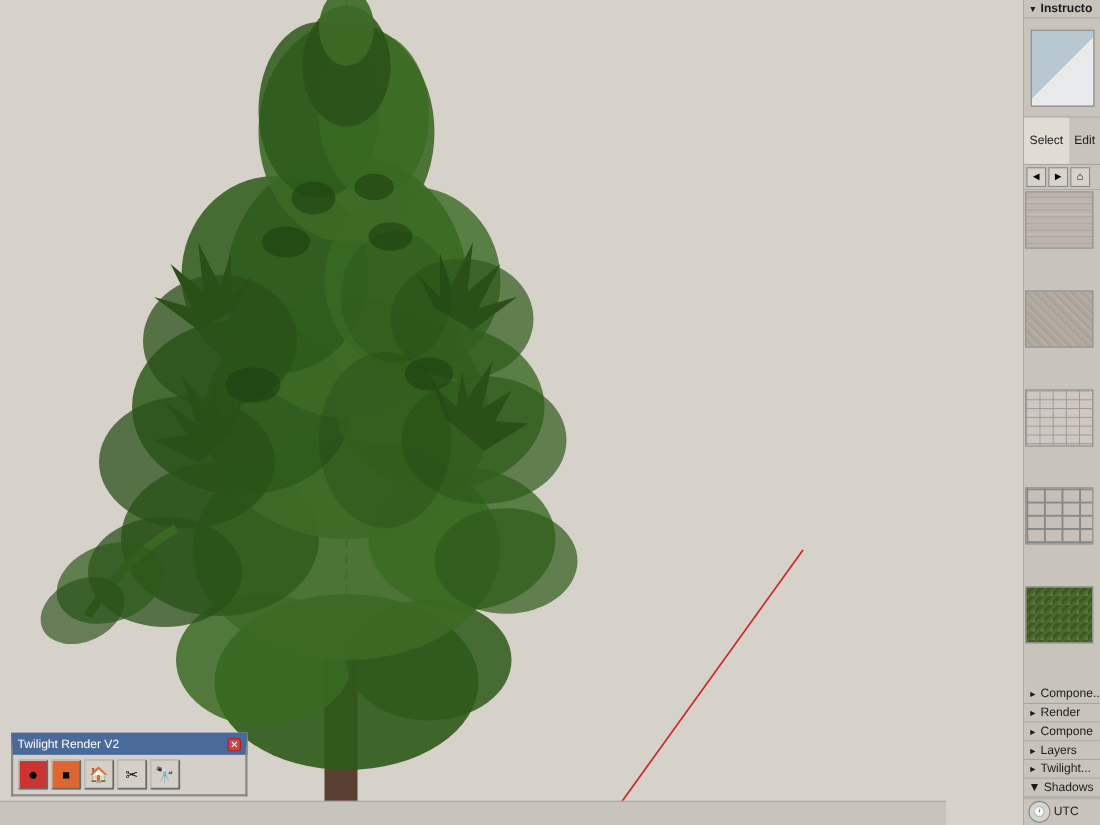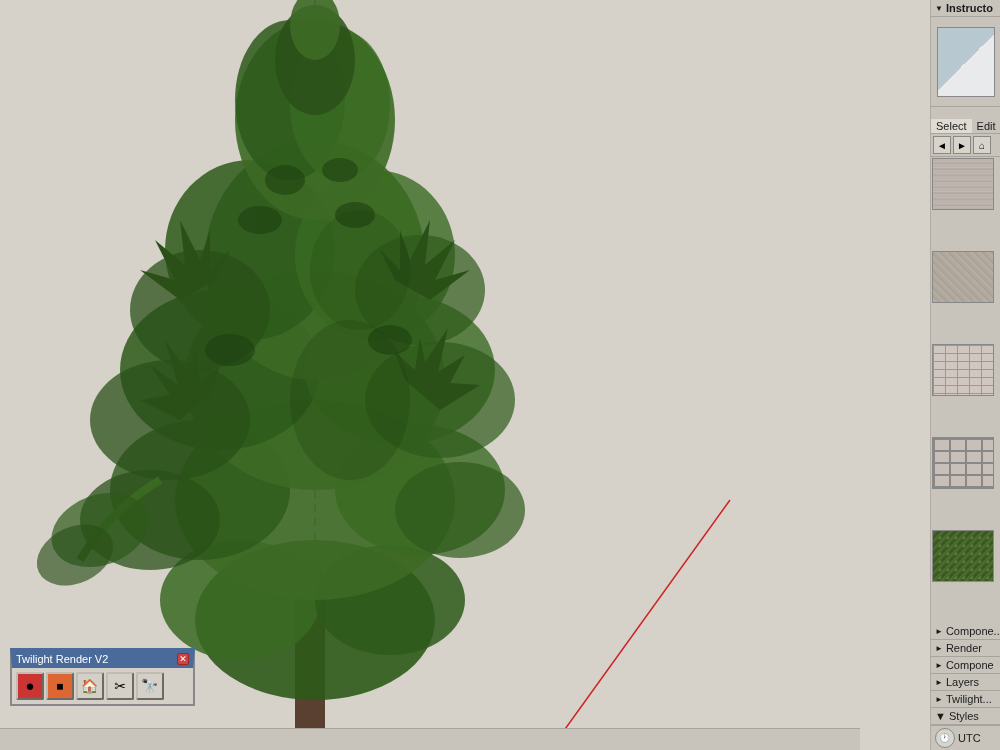--- a/index.html
+++ b/index.html
@@ -63,27 +63,26 @@
     }
 
     .material-tabs {
       display: flex;
       background: #c8c4bc;
       border-bottom: 1px solid #a8a49c;
     }
 
     .material-tab {
       flex: 1;
-      padding: 0 4px;
+      padding: 14px 4px;
       font-size: 11px;
       text-align: center;
       cursor: pointer;
       border: 1px solid transparent;
       color: #1a1a1a;
-      margin-top: 12px;
     }
 
     .material-tab.active {
       background: #e0dcd4;
       border-bottom: none;
     }
 
     .material-nav {
       display: flex;
       align-items: center;
@@ -221,23 +220,23 @@
       border-radius: 50%;
       display: flex;
       align-items: center;
       justify-content: center;
       font-size: 9px;
     }
 
     
     #twilight-window {
       position: absolute;
-      bottom: 44px;
+      bottom: 26px;
       left: 10px;
-      width: 185px;
+      width: 215px;
       background: #d4d0c8;
       border: 2px solid #888;
       border-top: 20px solid #4a6a9a;
     }
 
     .twilight-titlebar {
       position: absolute;
       top: -18px;
       left: 0;
       right: 0;
@@ -445,21 +444,21 @@
       <span class="arrow">►</span>
       <span>Layers</span>
     </div>
     <div class="panel-item">
       <span class="arrow">►</span>
       <span>Twilight...</span>
     </div>
 
     <div class="shadows-header">
       <span class="arrow">▼</span>
-      <span>Styles</span>
+      <span>Shadows</span>
     </div>
 
     <div class="time-bar">
       <div class="time-icon">🕐</div>
       <span>UTC</span>
     </div>
   </div>
 </div>
 
 </body></html>

